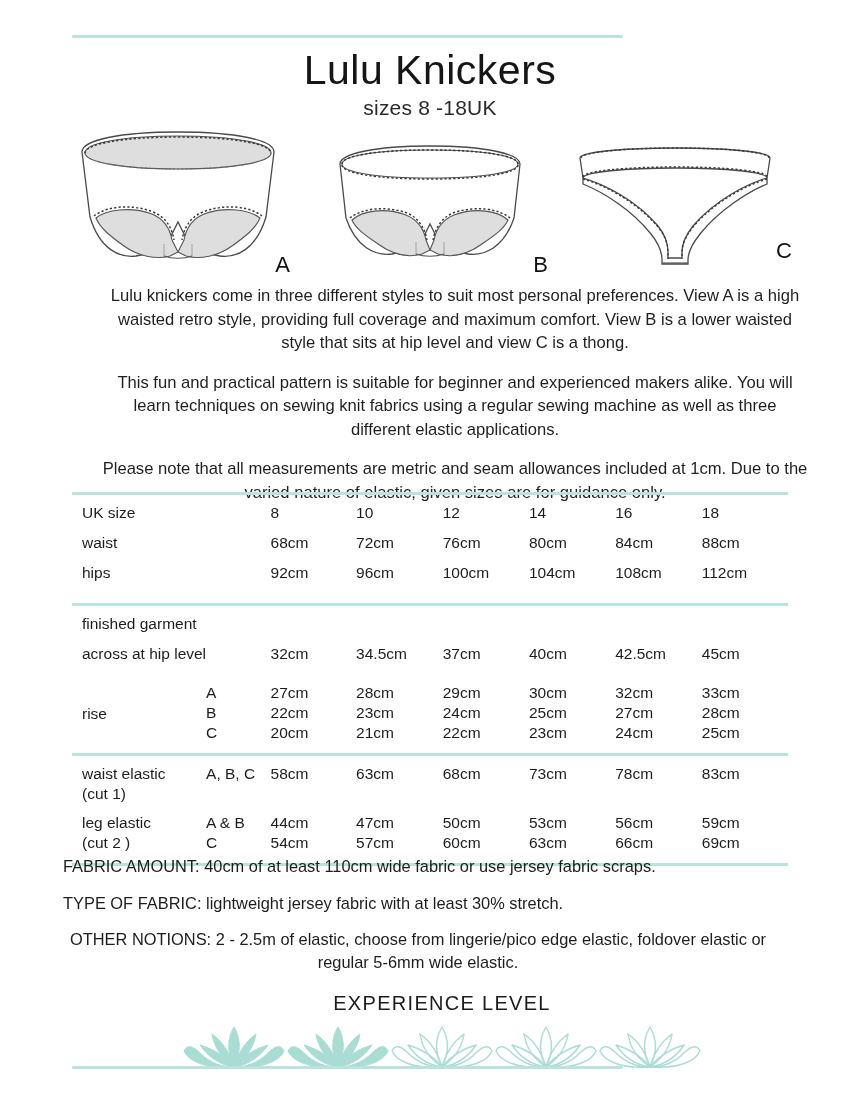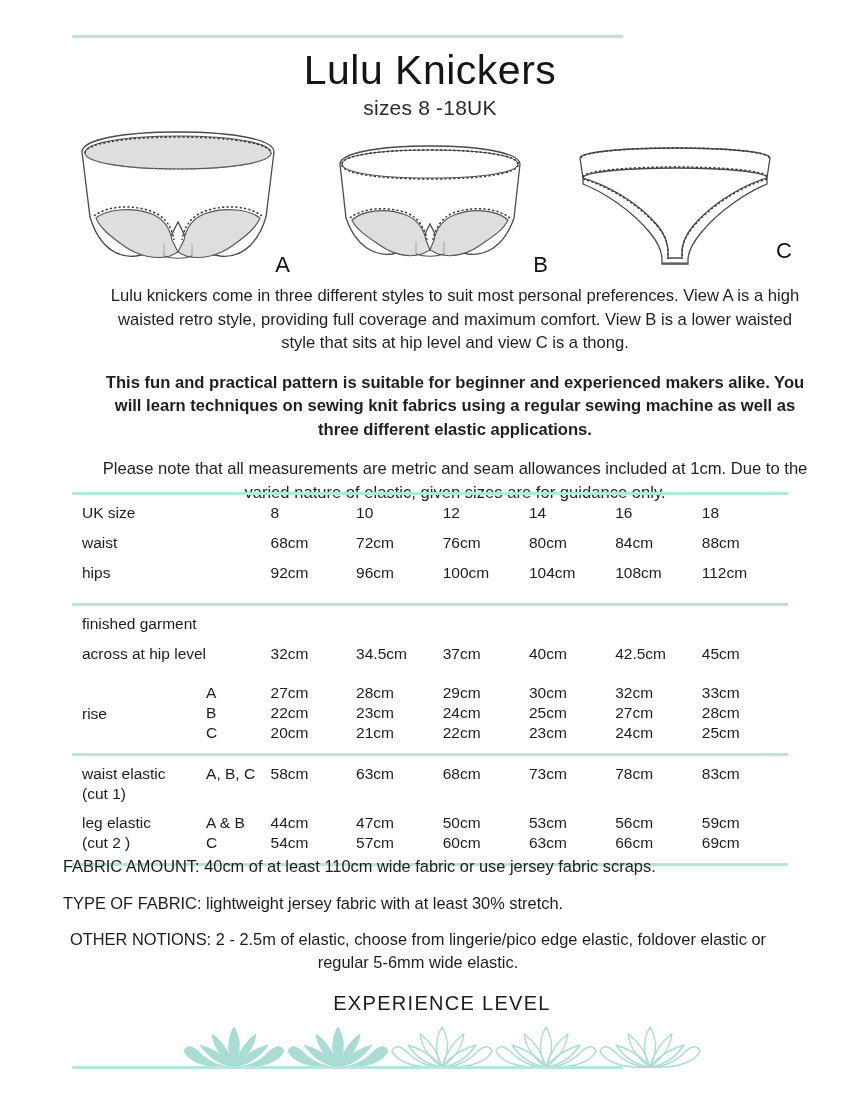--- a/index.html
+++ b/index.html
@@ -104,21 +104,21 @@
     margin-left: 25px;
   }
   .para {
     font-size: 16.6px;
     line-height: 1.42;
     color: #1f1f1f;
     margin: 0 0 16px 0;
   }
   .para:last-child { margin-bottom: 0; }
   .para-1 { padding: 0 4px; }
-  .para-2 { padding: 0 8px; font-weight: bold; }
+  .para-2 { padding: 0 8px; }
   .para-3 { padding: 0 6px; }
 
   
   .size-table {
     position: absolute;
     top: 492px;
     left: 72px;
     width: 716px;
   }
   table.sizes {

